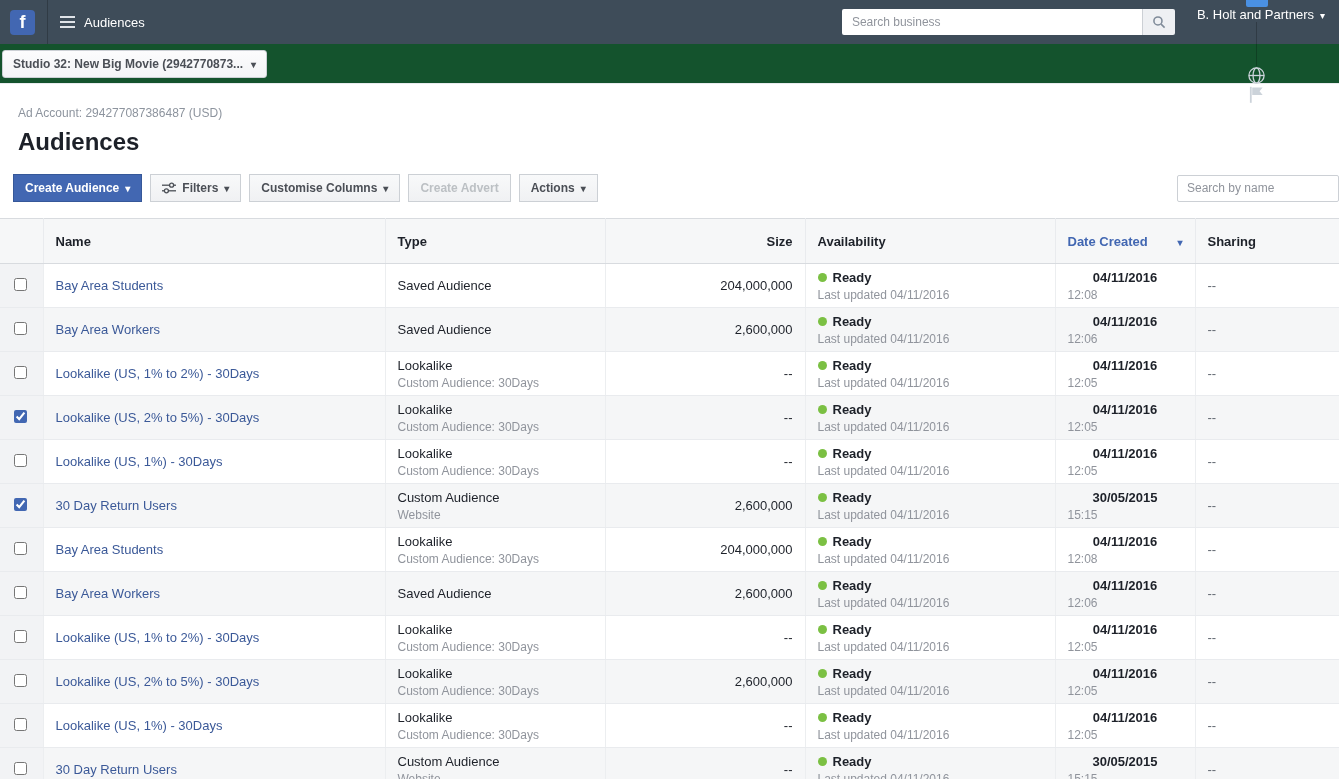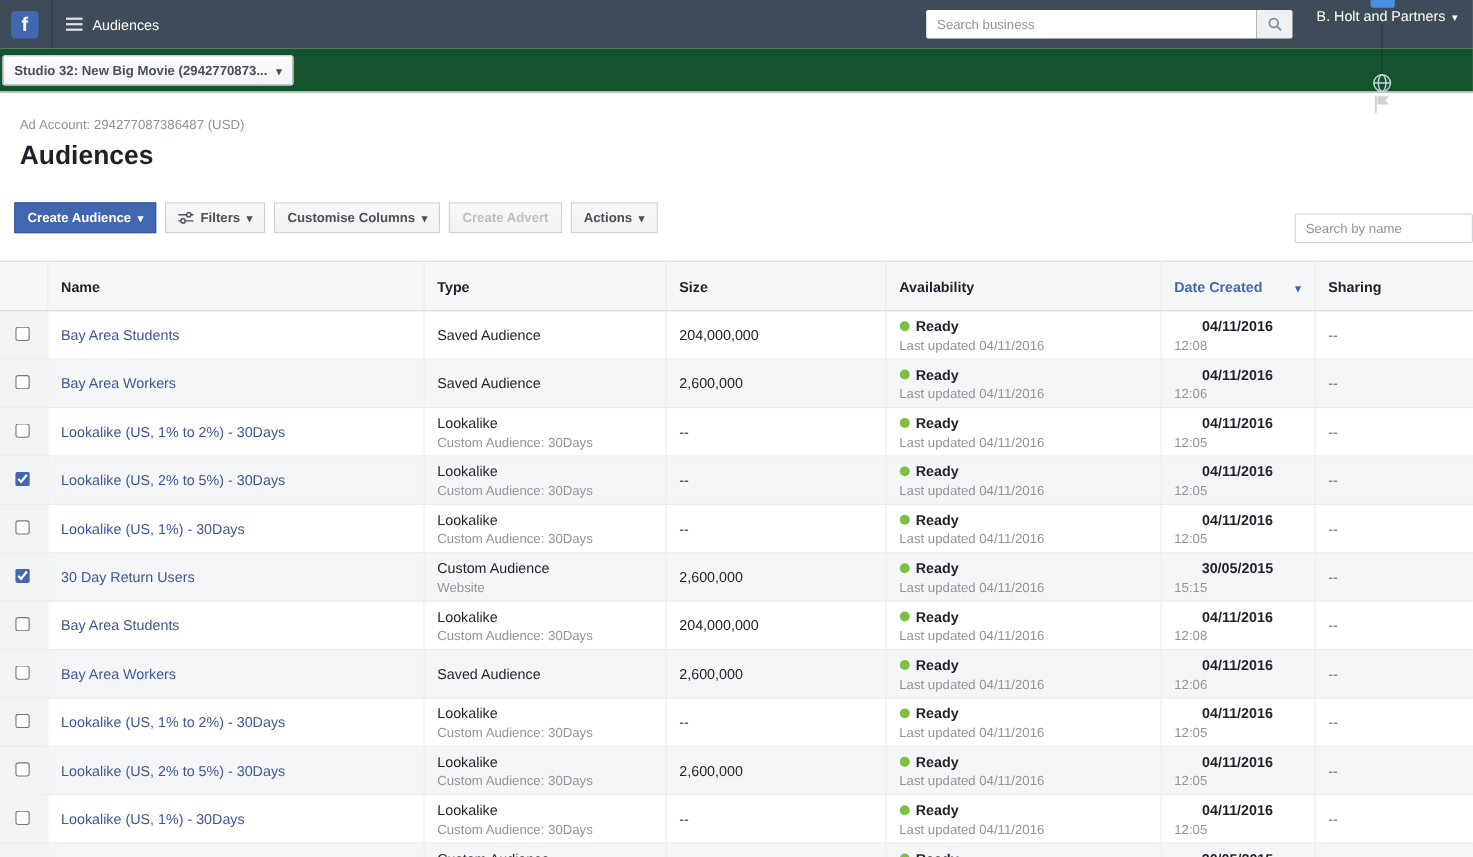--- a/index.html
+++ b/index.html
@@ -77,21 +77,21 @@
     background: linear-gradient(#f8f9fa, #f0f1f3);
     border: 1px solid #ccd0d5; border-radius: 0;
     padding: 6px 11px; display: inline-flex; align-items: center; gap: 6px;
     font-family: inherit; cursor: pointer; white-space: nowrap;
   }
   .btn-primary { background: var(--primary-blue, #4267b2); border-color: #365899; color: #fff; }
   .btn-disabled { color: #bcc0c4; cursor: default; }
   .toolbar-search { margin-left: auto; }
   .toolbar-search input {
     width: 162px; height: 27px; border: 1px solid #ccd0d5; border-radius: 2px;
-    padding: 0 9px; font-size: 12px; font-family: inherit; outline: none; margin-top: 20px;
+    padding: 0 9px; font-size: 12px; font-family: inherit; outline: none;
   }
   .toolbar-search input::placeholder, .topbar-search input::placeholder { color: #90949c; }
 
   
   table { width: 1339px; border-collapse: collapse; table-layout: fixed; margin-top: 16px; border-top: 1px solid #d8dbdf; }
   th {
     height: 45px; padding: 0 12px; text-align: left;
     font-size: 13px; font-weight: bold; color: #1d2129;
     background: #f6f7f8; border-bottom: 1px solid #d8dbdf; border-right: 1px solid #e9ebee;
     cursor: pointer;
@@ -100,21 +100,21 @@
   td {
     height: 44px; padding: 0 12px; vertical-align: middle;
     border-bottom: 1px solid #e9ebee; border-right: 1px solid #eceef0;
     background: #fff;
   }
   tbody tr:nth-child(even) td { background: #f5f6f7; }
   td.c-check, tbody tr:nth-child(even) td.c-check { background: #f2f3f5; padding: 0 0 0 14px; }
   th.h-check { padding: 0 0 0 14px; }
   input[type="checkbox"] { width: 13px; height: 13px; accent-color: var(--primary-blue, #4267b2); cursor: pointer; }
 
-  .h-size, td.c-size { }
+  .h-size, td.c-size { text-align: right; }
   .th-flex { display: flex; align-items: center; justify-content: space-between; }
   .h-date-label { color: var(--primary-blue, #4267b2); }
   .sort-caret::after { content: "▾"; font-size: 10px; color: var(--primary-blue, #4267b2); }
 
   .name-link { color: var(--link-blue, #3b5998); text-decoration: none; }
   .cell-main { font-size: 13px; color: #1d2129; }
   .cell-sub { font-size: 12px; color: #90949c; margin-top: 3px; }
   .status-dot {
     width: 9px; height: 9px; border-radius: 50%;
     background: var(--ready-green, #7bc043); display: inline-block; margin-right: 6px;

